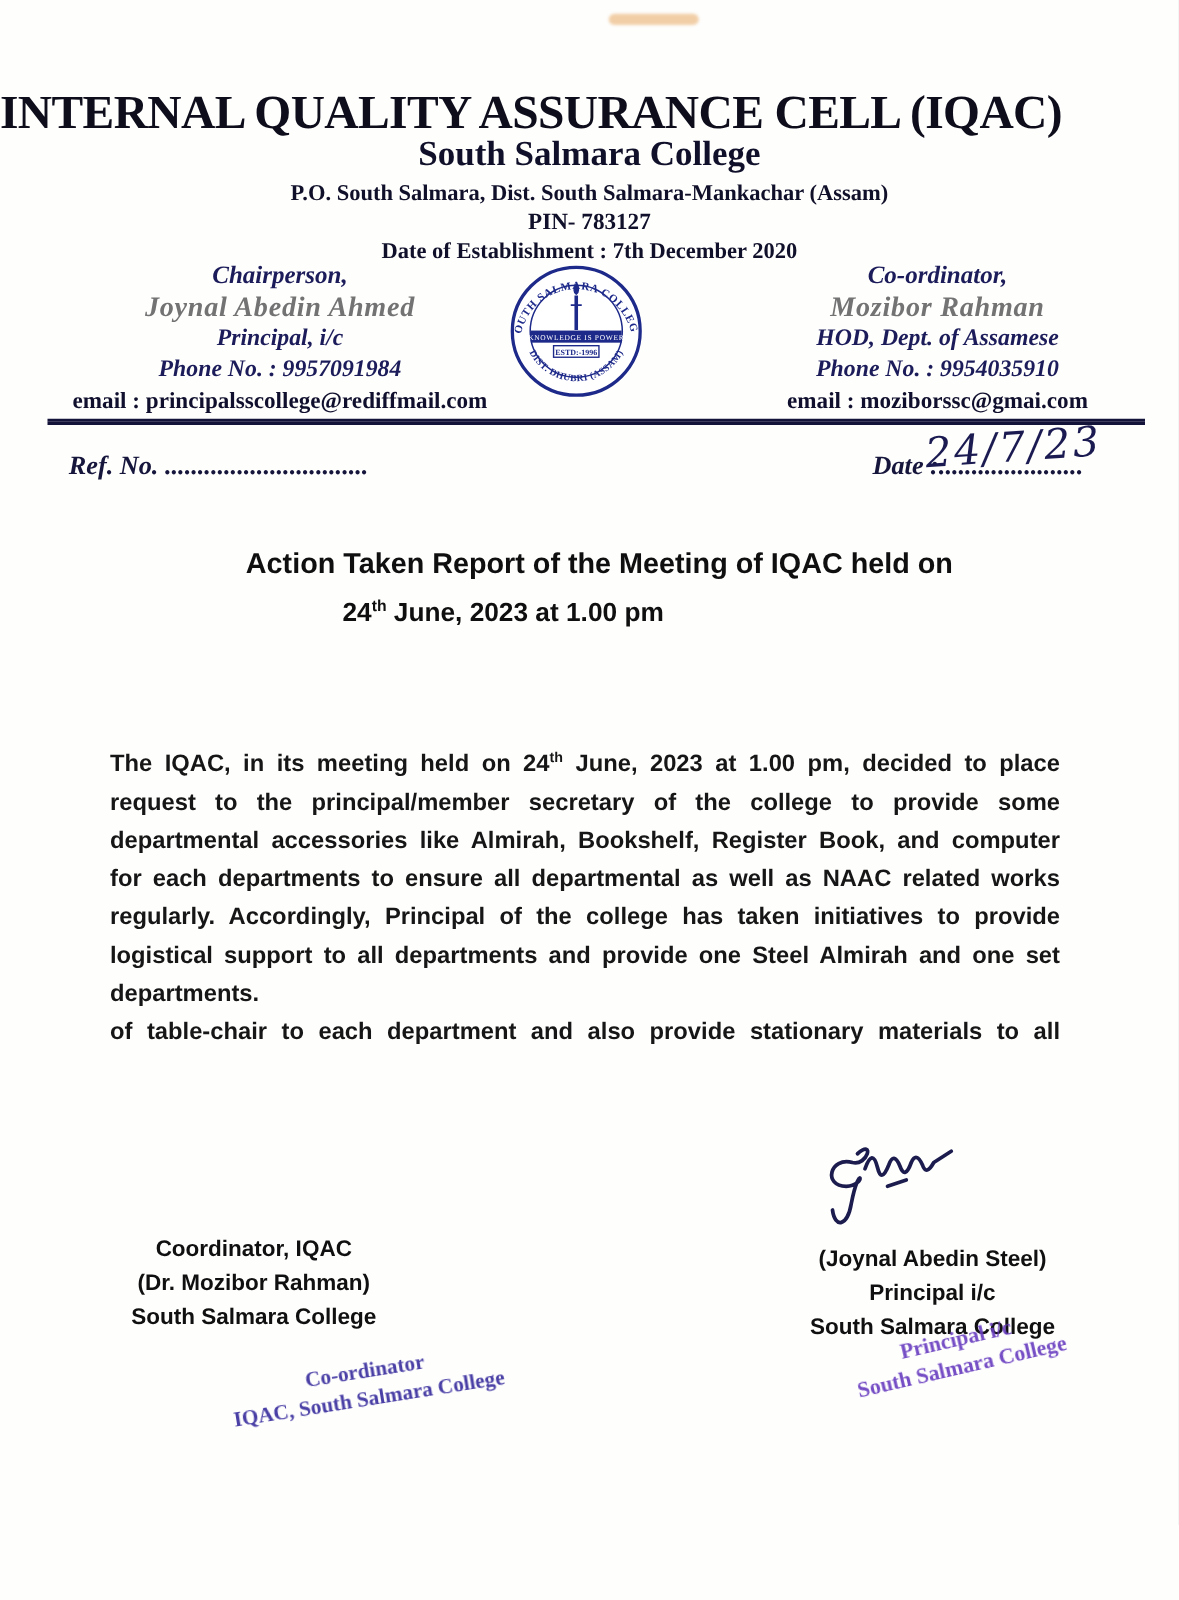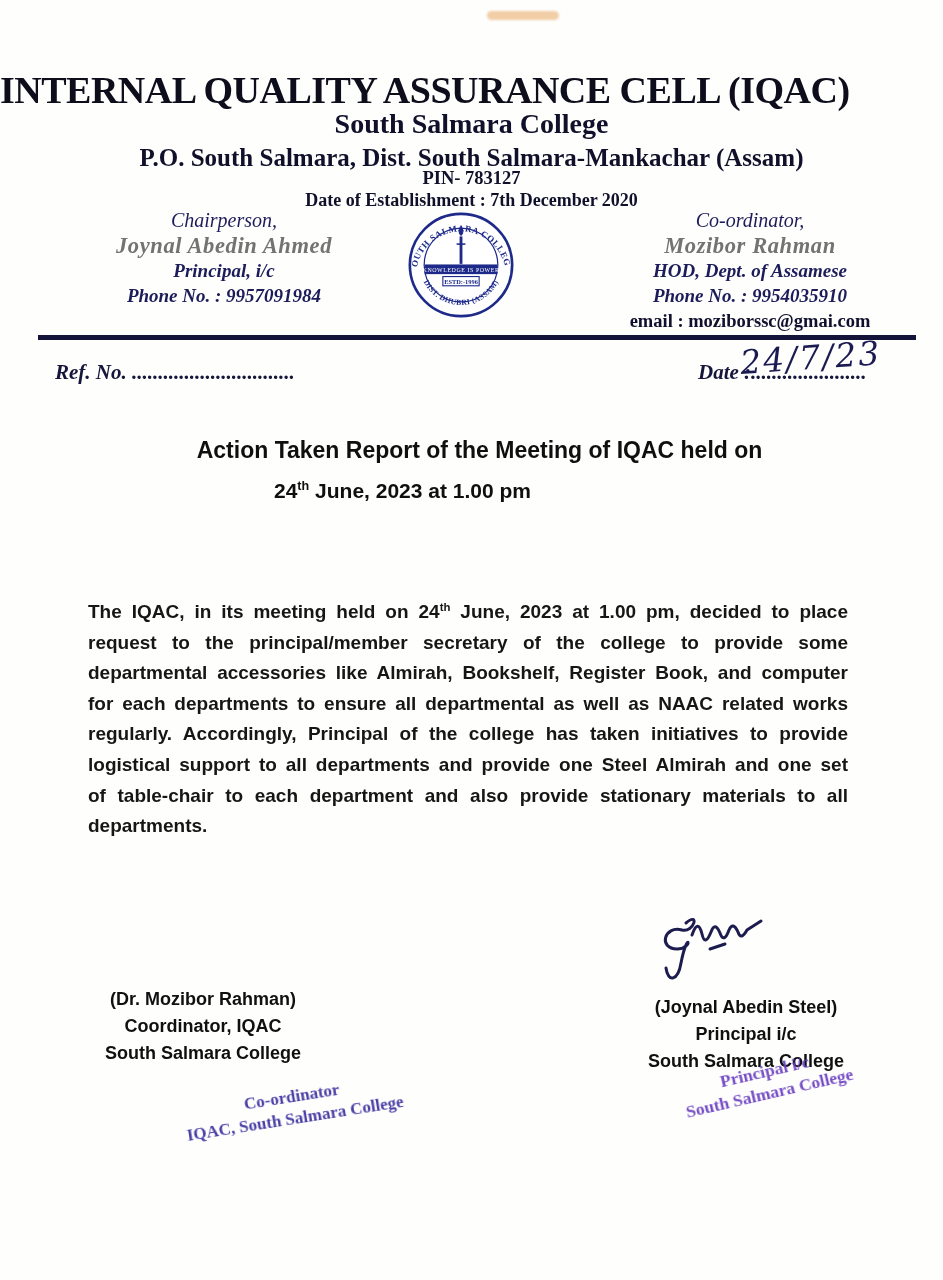--- a/index.html
+++ b/index.html
@@ -13,28 +13,28 @@
   .center { text-align:center; }
 
   
   .smudge { left:487px; top:11px; width:72px; height:9px;
     background:#e2953f; opacity:.45; border-radius:5px; filter:blur(1.2px); }
 
   
   .org-title { left:0; top:68px; width:819px; font-weight:700; font-size:38px;
     letter-spacing:-0.5px; color:#0d0d1c; white-space:nowrap; }
   .college-name { left:0; top:108px; width:943px; font-weight:700; font-size:28px; color:#10102a; }
-  .addr { left:0; top:144px; width:943px; font-weight:700; font-size:25px; color:#10102a; }
+  .addr { left:0; top:144px; width:943px; font-weight:700; font-size:18px; color:#10102a; }
   .pin { left:0; top:168px; width:943px; font-weight:700; font-size:18.5px; color:#10102a; }
   .estd-line { left:0; top:190px; width:943px; font-weight:700; font-size:18px; color:#10102a; }
 
   .contact { top:208px; text-align:center; color:#1c1c5a; }
   .contact.left-block { left:38px; width:372px; }
   .contact.right-block { left:575px; width:350px; }
-  .c-role  { font-style:italic; font-weight:400; font-size:20px; line-height:25px; }
+  .c-role  { font-style:italic; font-weight:700; font-size:20px; line-height:25px; }
   .c-name  { font-style:italic; font-weight:700; font-size:22.5px; line-height:25px; letter-spacing:.6px; color:#737373; }
   .c-line  { font-style:italic; font-weight:700; font-size:19px; line-height:25px; }
   .c-email { font-weight:700; font-size:18.5px; line-height:26px; color:#10102e; }
 
   .logo-wrap { left:406px; top:210px; width:110px; height:110px; }
   .logo-wrap svg { font-family:"Liberation Serif", serif; }
 
   .rule { left:38px; top:335px; width:878px; height:5px;
     border-top:2px solid #14143a; border-bottom:3.5px solid #14143a; }
 
@@ -85,20 +85,21 @@
   <div class="abs center college-name">South Salmara College</div>
   <div class="abs center addr">P.O. South Salmara, Dist. South Salmara-Mankachar (Assam)</div>
   <div class="abs center pin">PIN- 783127</div>
   <div class="abs center estd-line">Date of Establishment : 7th December 2020</div>
 
   <div class="abs contact left-block">
     <div class="c-role">Chairperson,</div>
     <div class="c-name">Joynal Abedin Ahmed</div>
     <div class="c-line">Principal, i/c</div>
     <div class="c-line">Phone No. : 9957091984</div>
+    <div class="c-email">email : principalsscollege@rediffmail.com</div>
   </div>
 
   <div class="abs logo-wrap">
     <svg width="110" height="110" viewBox="0 0 100 100">
       <circle cx="50" cy="50" r="46.5" fill="#ffffff" stroke="#1e2a8a" stroke-width="2.4"></circle>
       <circle cx="50" cy="50" r="33.5" fill="none" stroke="#1e2a8a" stroke-width="1.1"></circle>
       <defs>
         <path id="arcT" d="M 9.5,54 A 41,41 0 0 1 90.5,54"></path>
         <path id="arcB" d="M 13,57 A 38,38 0 0 0 87,57"></path>
       </defs>
@@ -139,37 +140,37 @@
   <div class="abs center title1">Action Taken Report of the Meeting of IQAC held on</div>
   <div class="abs center title2">24<sup>th</sup> June, 2023 at 1.00 pm</div>
 
   <div class="abs body-wrap">
       <div class="body-line">The IQAC, in its meeting held on 24<sup>th</sup> June, 2023 at 1.00 pm, decided to place</div>
       <div class="body-line">request to the principal/member secretary of the college to provide some</div>
       <div class="body-line">departmental accessories like Almirah, Bookshelf, Register Book, and computer</div>
       <div class="body-line">for each departments to ensure all departmental as well as NAAC related works</div>
       <div class="body-line">regularly. Accordingly, Principal of the college has taken initiatives to provide</div>
       <div class="body-line">logistical support to all departments and provide one Steel Almirah and one set</div>
+      <div class="body-line last">departments.</div>
       <div class="body-line">of table-chair to each department and also provide stationary materials to all</div>
-      <div class="body-line last">departments.</div>
     </div>
 
   <div class="abs sign-svg">
     <svg width="155" height="88" viewBox="0 0 155 88">
       <g fill="none" stroke="#1c1c4e" stroke-width="3" stroke-linecap="round" stroke-linejoin="round">
         <path d="M 40,20 C 54,8 48,30 36,27 C 18,22 12,46 31,46 C 48,46 42,24 35,60 C 32,78 22,80 20,65"></path>
         <path d="M 46,32 q 6,-17 10,-1 q 3,13 9,-2 q 4,-11 9,1 q 4,11 9,-3 q 4,-9 9,2 q 3,9 9,-2 l 14,-9"></path>
         <path d="M 64,46 l 15,-5"></path>
       </g>
     </svg>
   </div>
 
   <div class="abs sig-block sig-left">
+    <div>Coordinator, IQAC</div>
     <div>(Dr. Mozibor Rahman)</div>
-    <div>Coordinator, IQAC</div>
     <div>South Salmara College</div>
   </div>
 
   <div class="abs sig-block sig-right">
     <div>(Joynal Abedin Steel)</div>
     <div>Principal i/c</div>
     <div>South Salmara College</div>
   </div>
 
   <div class="abs stamp stamp-left">

